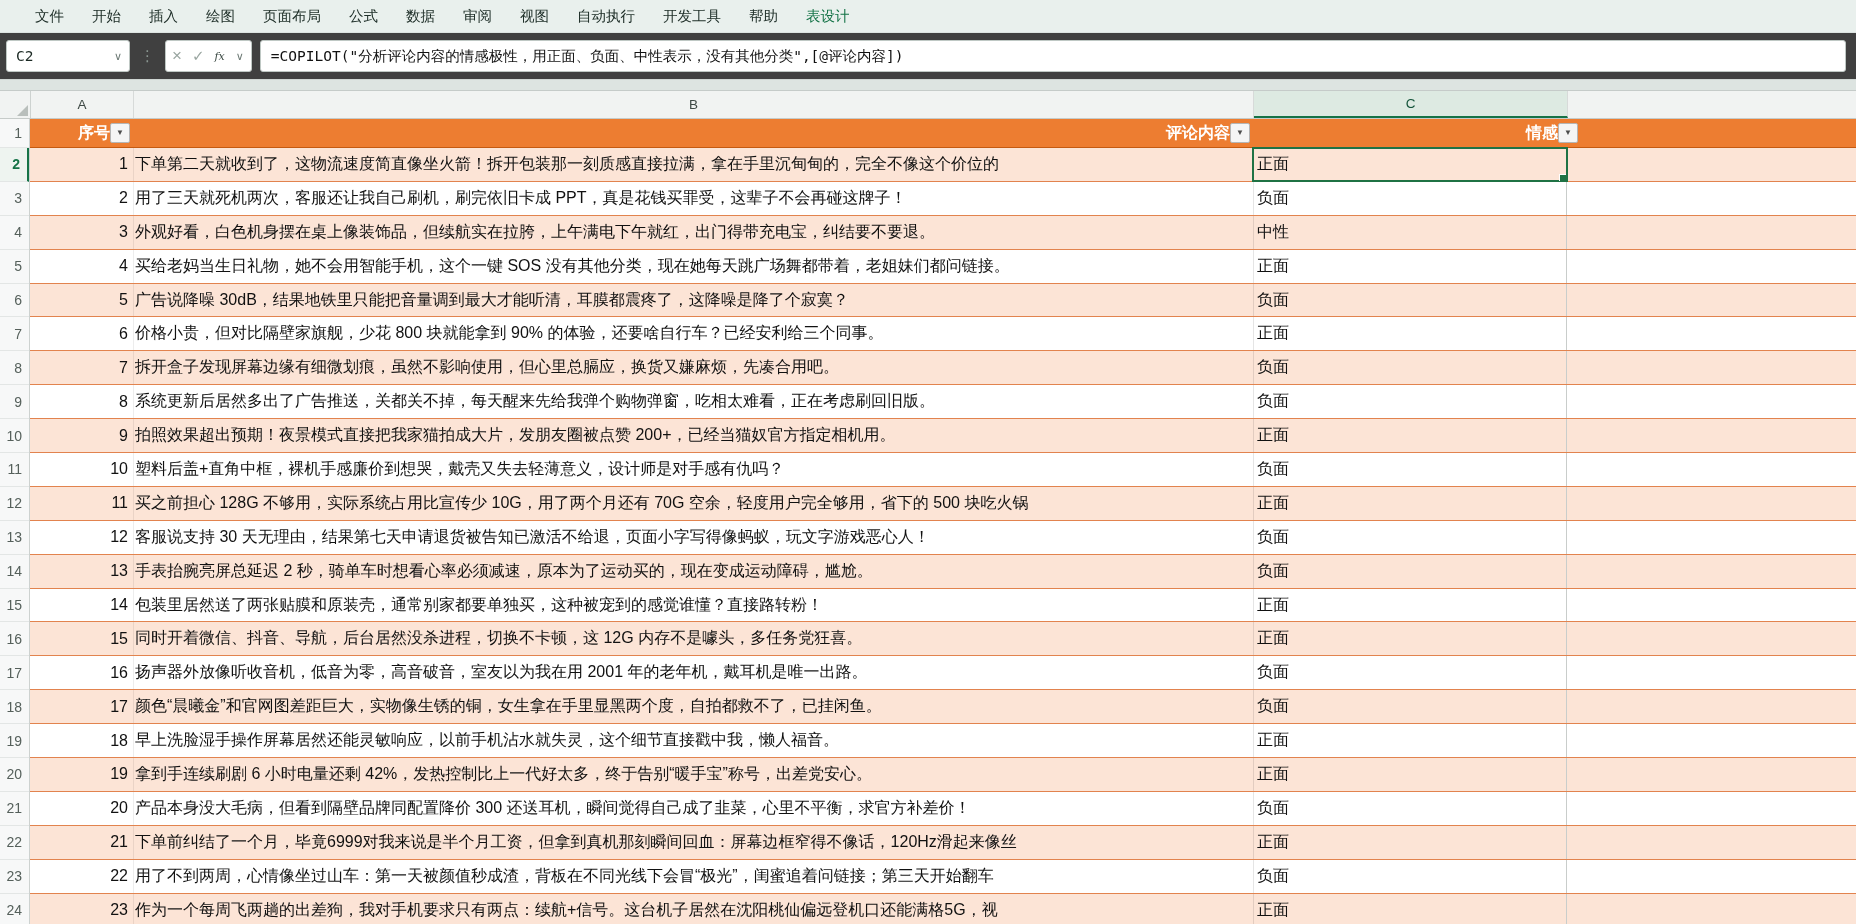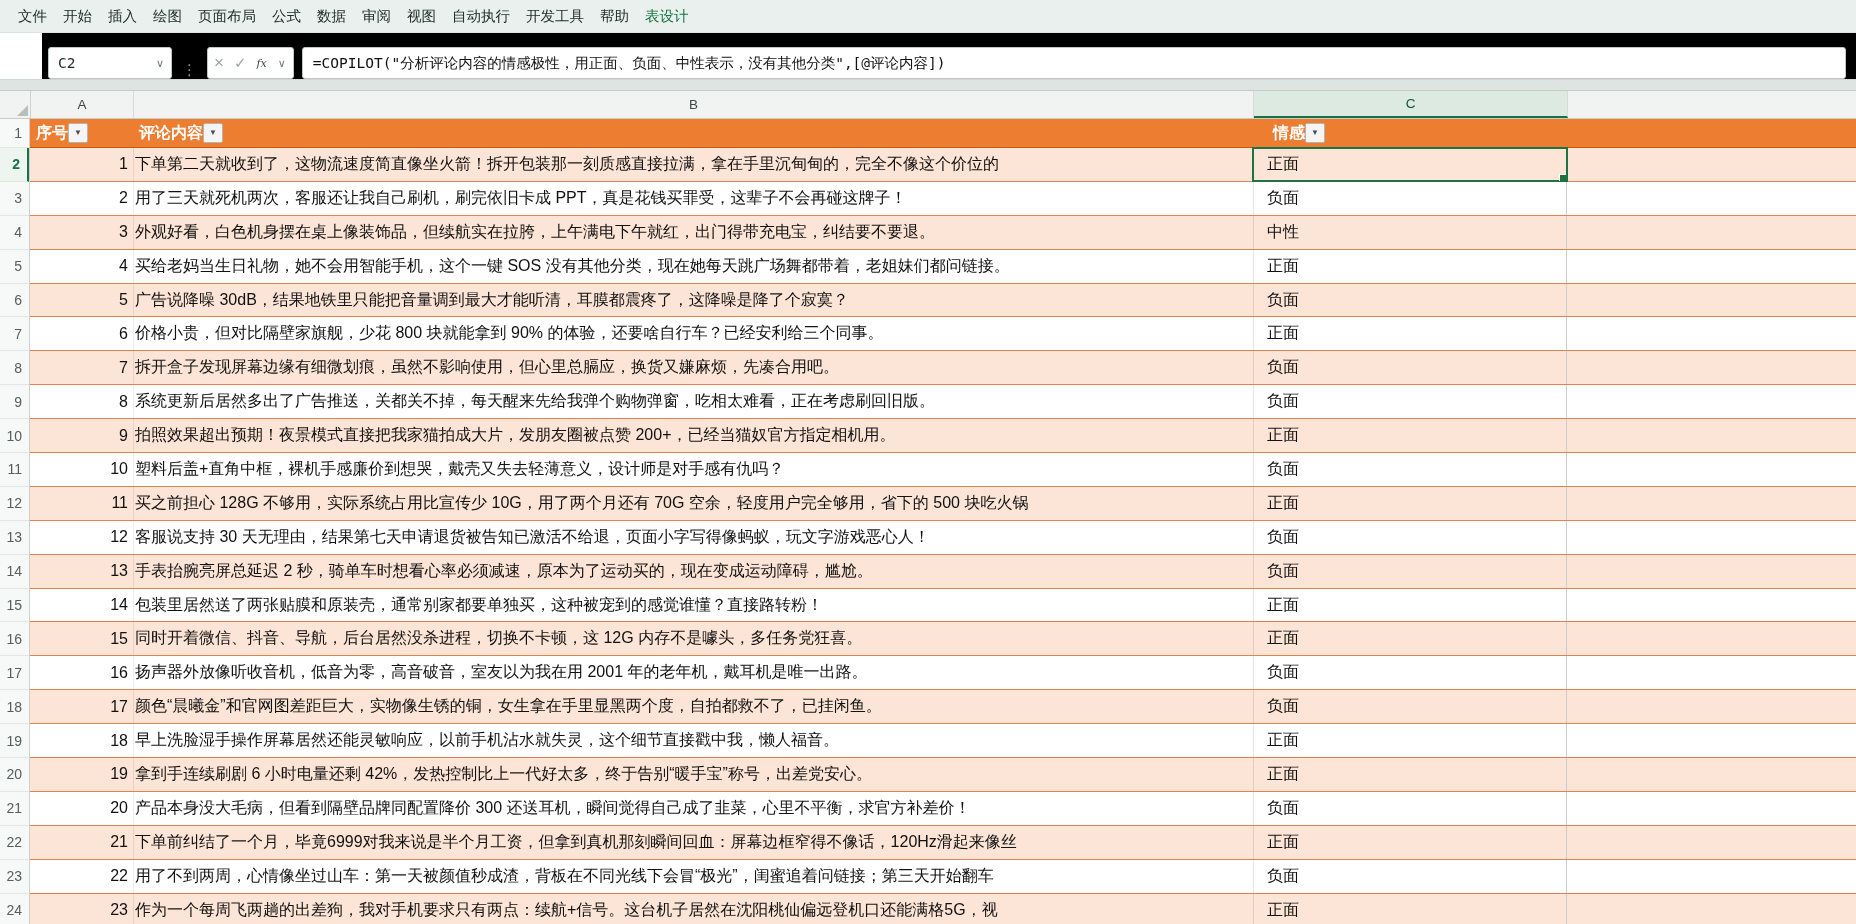--- a/index.html
+++ b/index.html
@@ -1,27 +1,27 @@
 <!DOCTYPE html>
 <html><head>
 <meta charset="utf-8">
 <style>
   html,body{margin:0;padding:0;overflow:hidden;}
   body{width:1856px;height:924px;background:#fff;
        font-family:"Liberation Sans","DejaVu Sans",sans-serif;color:#1c2a24;}
 
   
   .menubar{height:32px;background:#e9f0ed;display:flex;align-items:center;
-           gap:16px;padding-left:18px;font-size:14.5px;border-bottom:1px solid #dde4e1;}
+           gap:28px;padding-left:35px;font-size:14.5px;border-bottom:1px solid #dde4e1;}
   .menu-item{cursor:default;color:#20302a;white-space:nowrap;}
   .menu-item.highlight{color:#157347;text-align:right;}
 
   
-  .formula-row{height:46px;background:#000000;display:flex;align-items:flex-end;
-               padding:0 10px 0 6px;gap:8px;margin-left:42px;}
+  .formula-row{height:46px;background:#404040;display:flex;align-items:center;
+               padding:0 10px 0 6px;gap:8px;}
   .name-box{width:122px;height:30px;background:#fff;border:1px solid #bfc8c4;
             border-radius:3px;display:flex;align-items:center;font-size:14.5px;}
   .name-box .val{flex:1;padding-left:9px;font-family:"DejaVu Sans Mono","Liberation Mono",monospace;}
   .chev{color:#6d7a75;font-size:11px;padding:0 7px 0 2px;}
   .vdots{color:#8a9691;font-size:15px;padding:0 2px;}
   .fx-group{height:30px;background:#fff;border:1px solid #bfc8c4;border-radius:3px;
             display:flex;align-items:center;padding:0 6px;gap:10px;}
   .icon-x{color:#9aa6a1;font-size:17px;}
   .icon-check{color:#9aa6a1;font-size:15px;}
   .icon-fx{font-family:"DejaVu Serif","Liberation Serif",serif;font-style:italic;
@@ -55,37 +55,37 @@
   .gutter-cell{height:var(--row-h);display:flex;align-items:center;justify-content:flex-end;
                padding-right:7px;box-sizing:border-box;font-size:14px;color:#55605b;
                border-bottom:1px solid #e3e6e5;}
   .gutter-cell.header-height{height:var(--hdr-h);}
   .gutter-cell.current{color:var(--green);border-right:2px solid var(--green);
                        font-weight:bold;background:#eef4f0;}
 
   .cells{flex:1;}
   .thead{height:var(--hdr-h);display:flex;background:var(--orange);color:#fff;
          font-weight:bold;font-size:16px;border-bottom:1px solid #c55a11;box-sizing:border-box;}
-  .hcell{display:flex;align-items:center;justify-content:flex-start;
+  .hcell{display:flex;align-items:center;justify-content:flex-end;
          box-sizing:border-box;padding-left:6px;}
   .hcell.a{width:var(--colA);} .hcell.b{width:var(--colB);} .hcell.c{width:var(--colC);margin-left:14px;}
   .filter-btn{width:18px;height:18px;background:#f5f5f5;border:1px solid #b5b5b5;
               border-radius:2px;display:flex;align-items:center;justify-content:center;
               margin-right:3px;flex:none;}
   .filter-btn .ic{font-size:8px;color:#4d4d4d;line-height:1;}
 
   .trow{display:flex;height:var(--row-h);box-sizing:border-box;
         border-bottom:1px solid var(--rowline);font-size:16px;color:#111;}
   .trow.band{background:var(--band);}
   .trow.plain{background:#fff;}
   .cell{display:flex;align-items:center;box-sizing:border-box;overflow:hidden;}
   .a-cell{width:var(--colA);justify-content:flex-end;padding-right:5px;}
   .b-cell{width:var(--colB);padding-left:1px;white-space:nowrap;
           border-left:1px solid rgba(0,0,0,0.07);}
-  .c-cell{width:var(--colC);padding-left:13px;white-space:nowrap;position:relative;
+  .c-cell{width:var(--colC);padding-left:3px;white-space:nowrap;position:relative;
           border-left:1px solid rgba(0,0,0,0.10);border-right:1px solid #c9cdcb;}
   .c-cell.selected{outline:2px solid #1f7244;outline-offset:-1px;z-index:2;}
   .fill-handle{position:absolute;right:-2px;bottom:-2px;width:7px;height:7px;
                background:#1f7244;border:1px solid #fff;z-index:3;}
 </style>
 </head>
 <body>
 
 <div class="menubar">
     <span class="menu-item">文件</span>

